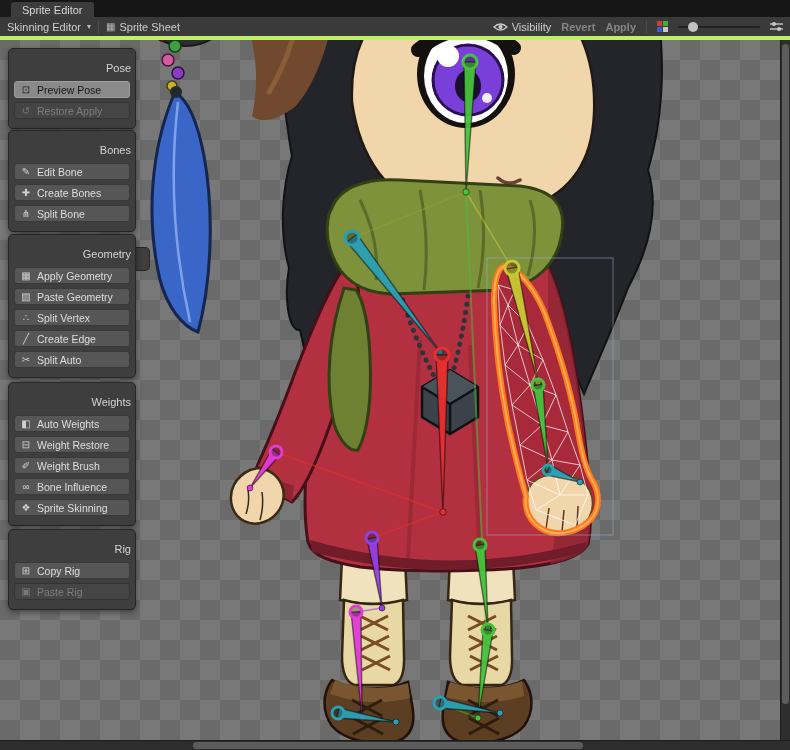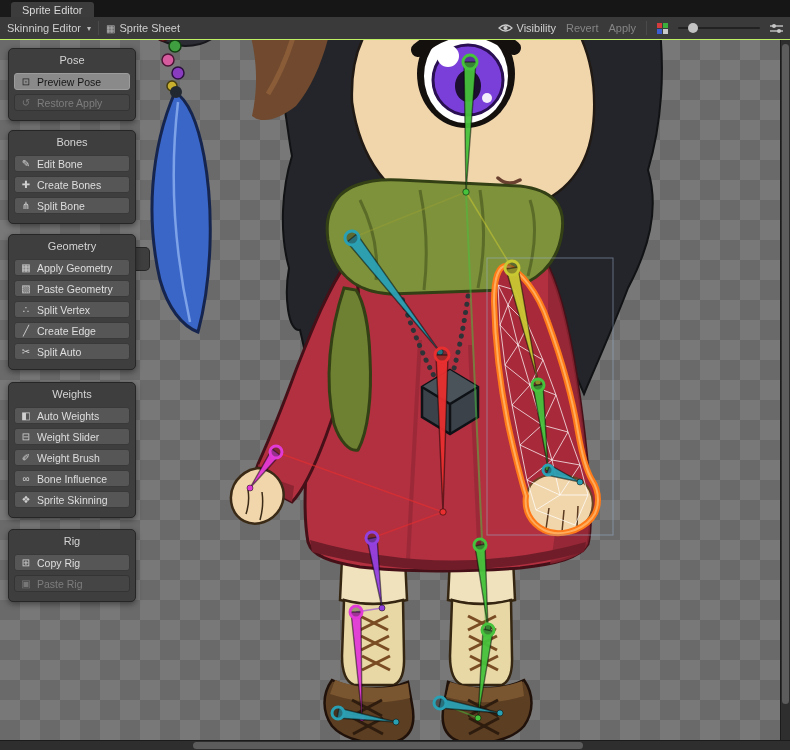--- a/index.html
+++ b/index.html
@@ -6,26 +6,26 @@
     font-family:"Liberation Sans",sans-serif;-webkit-font-smoothing:antialiased;}
   *{box-sizing:border-box;}
 
   
   .tabbar{position:absolute;top:0;left:0;right:0;height:34px;background:var(--tabbar_bg);margin-left:11px;}
   .tab{display:inline-flex;align-items:center;height:17px;padding:0 11px;background:#3c3c3c;
     color:#d8d8d8;font-size:11px;border-radius:3px 3px 0 0;}
 
   
   .toolbar{position:absolute;top:17px;left:0;right:0;height:23px;background:var(--toolbar_bg);
-    border-bottom:1px solid #bef264;display:flex;align-items:center;padding:0 7px;gap:7px;
+    border-bottom:4px solid #bef264;display:flex;align-items:center;padding:0 7px;gap:7px;
     color:#cfcfcf;font-size:11px;}
   .tb-item{display:inline-flex;align-items:center;gap:4px;cursor:default;}
   .tb-caret{font-size:8px;color:#bbb;margin-left:2px;}
   .tb-right{margin-left:auto;display:inline-flex;align-items:center;gap:10px;}
-  .tb-disabled{color:#858585;}
+  .tb-disabled{color:#858585;font-weight:bold;}
   .tb-sep{width:1px;height:14px;background:#2a2a2a;border-right:1px solid #4a4a4a;}
   .gridglyph{font-size:10px;color:#b8b8b8;}
   .rgb-icon{display:inline-grid;grid-template-columns:5px 5px;grid-template-rows:5px 5px;gap:1px;}
   .rgb-icon i{display:block;}
   .slider{position:relative;width:82px;height:12px;}
   .slider .track{position:absolute;top:5px;left:0;right:0;height:2px;background:#222;border-radius:1px;}
   .slider .thumb{position:absolute;top:1px;left:10px;width:10px;height:10px;border-radius:50%;background:#c2c2c2;}
   .mixer-icon{display:inline-flex;flex-direction:column;gap:3px;}
   .mixer-icon i{display:block;width:13px;height:2px;background:#9a9a9a;position:relative;}
   .mixer-icon i:before{content:"";position:absolute;top:-1px;width:4px;height:4px;border-radius:50%;background:#c8c8c8;}
@@ -35,21 +35,21 @@
   
   .canvas{position:absolute;top:40px;left:0;width:790px;height:700px;
     background:conic-gradient(var(--checker_light) 0 25%,var(--checker_dark) 0 50%,var(--checker_light) 0 75%,var(--checker_dark) 0);
     background-size:40px 40px;}
   .canvas svg{position:absolute;top:0;left:0;}
 
   
   .panel{position:absolute;left:8px;width:128px;background:var(--panel_bg);
     border:1px solid #262626;border-radius:5px;box-shadow:0 2px 6px rgba(0,0,0,.45);
     padding:2px 4px 5px;z-index:5;}
-  .panel-title{text-align:center;color:#d4d4d4;font-size:11px;padding:3px 0 3px;}
+  .panel-title{text-align:right;color:#d4d4d4;font-size:11px;padding:3px 0 3px;margin-top:8px;}
   .tool-btn{display:flex;align-items:center;gap:5px;background:var(--button_bg);
     border:1px solid #393939;border-radius:3px;height:17px;margin:4px 1px;padding:0 5px;
     color:#dedede;font-size:10.5px;white-space:nowrap;cursor:default;}
   .tool-btn .tb-icon{width:12px;font-size:10px;opacity:.9;text-align:center;flex:0 0 12px;}
   .tool-btn.active{background:var(--button_active_bg);color:#161616;border-color:#9c9c9c;}
   .tool-btn.disabled{background:#454545;color:#7d7d7d;border-color:#343434;}
   .panel-handle{position:absolute;left:136px;top:247px;width:14px;height:24px;background:var(--panel_bg);
     border:1px solid #262626;border-left:none;border-radius:0 5px 5px 0;z-index:4;}
 
   
@@ -393,21 +393,21 @@
 <div class="panel-handle"></div>
 
 <div class="panel" style="top:382px">
   <div class="panel-title">Weights</div>
   <div class="tool-btn">
     <span class="tb-icon">◧</span>
     <span>Auto Weights</span>
   </div>
   <div class="tool-btn">
     <span class="tb-icon">⊟</span>
-    <span>Weight Slider</span>
+    <span>Weight Restore</span>
   </div>
   <div class="tool-btn">
     <span class="tb-icon">✐</span>
     <span>Weight Brush</span>
   </div>
   <div class="tool-btn">
     <span class="tb-icon">∞</span>
     <span>Bone Influence</span>
   </div>
   <div class="tool-btn">

